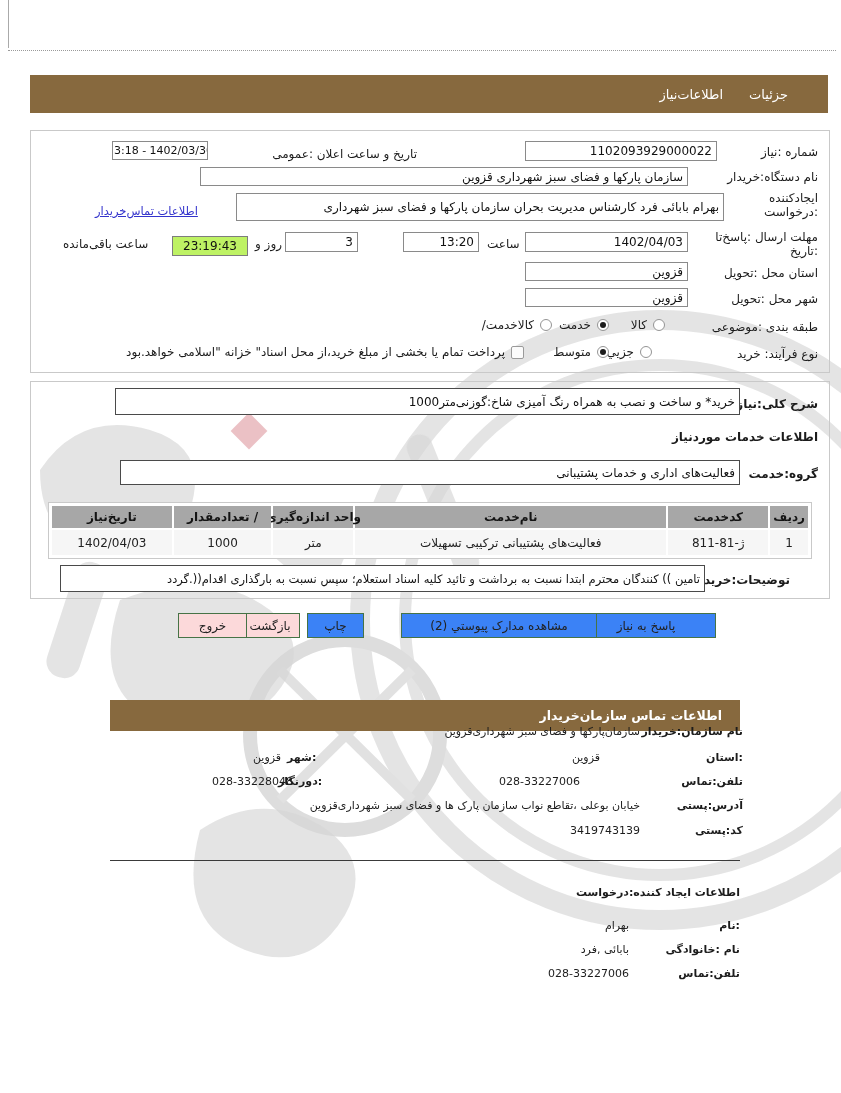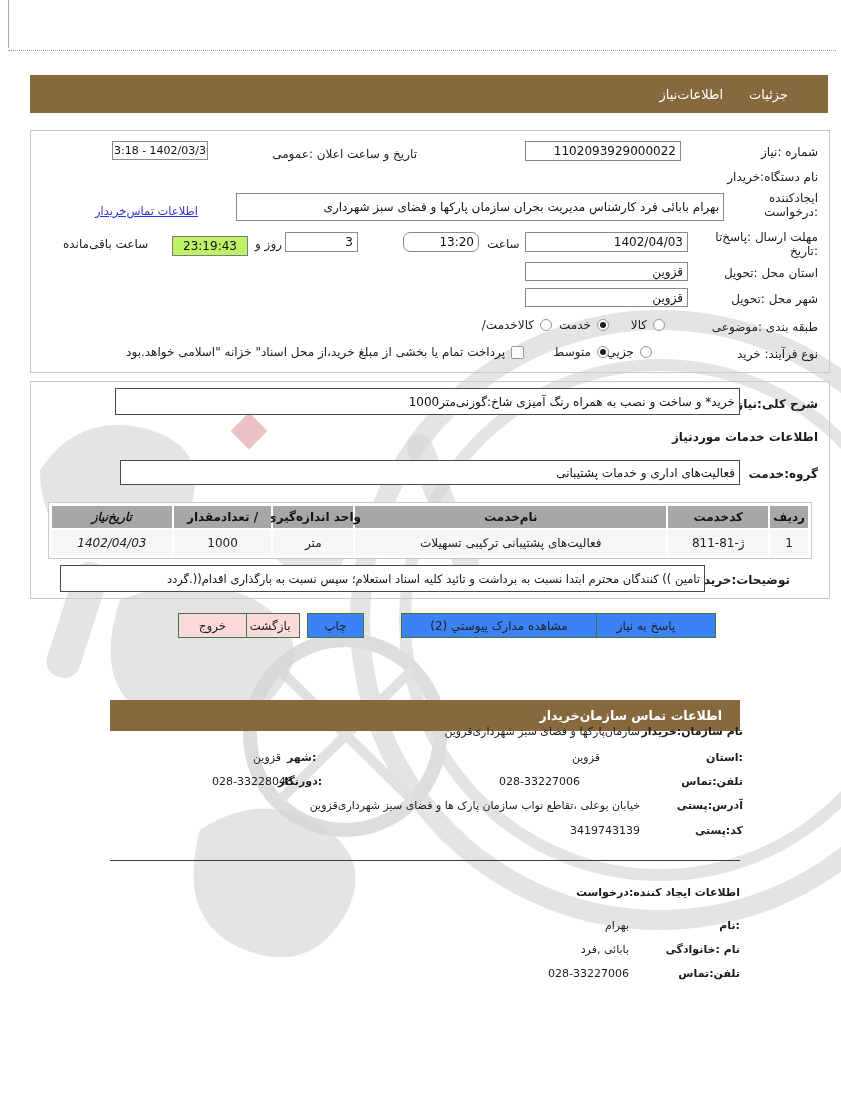--- a/index.html
+++ b/index.html
@@ -31,21 +31,21 @@
   .btn.green{background:#3b82f6;}
   .btn.pink{background:#fcd9da;}
   .link{position:absolute;font-size:11.5px;color:#3333cc;text-decoration:underline;cursor:pointer;white-space:nowrap;}
   .tblwrap{position:absolute;left:48px;top:502px;width:764px;border:1px solid #c9c9c9;background:#fff;
            padding:3px;box-sizing:border-box;}
   .trow{display:flex;gap:2px;}
   .th{background:#a7a7a7;color:#141414;font-weight:bold;font-size:12px;height:22px;
       display:flex;align-items:center;justify-content:center;white-space:nowrap;}
   .td{background:#f6f6f6;color:#222;font-size:12px;height:25px;margin-top:2px;
       display:flex;align-items:center;justify-content:center;white-space:nowrap;}
-  .c1{width:38px;}.c2{width:100px;}.c3{width:312px;}.c4{width:80px;}.c5{width:98px;}.c6{width:120px;font-style:italic;}
+  .c1{width:38px;}.c2{width:100px;}.c3{width:312px;}.c4{width:80px;}.c5{width:98px;}.c6{width:120px;}
   .hr{position:absolute;left:110px;top:860px;width:630px;height:1px;background:#3a3a3a;}
   .dotted{position:absolute;left:8px;top:50px;width:828px;border-top:1px dotted #9a9a9a;}
   .tick{position:absolute;left:8px;top:0;width:1px;height:48px;background:#aaa;}
   svg.wm{position:absolute;left:0;top:0;pointer-events:none;}
 </style>
 </head>
 <body>
 
 <div id="page">
 
@@ -72,48 +72,51 @@
   <div class="dotted"></div>
 
   <div class="bar tabbar">
     <span class="tab">جزئیات</span>
     <span class="tab">اطلاعات‌نیاز</span>
   </div>
 
   <div class="box" style="left:30px;top:130px;width:798px;height:241px;"></div>
 
   <div class="lbl" style="right:23px;top:145px;">شماره :نیاز</div>
-  <div class="input" style="left:525px;top:141px;width:156px;height:20px;">
+  <div class="input" style="left:525px;top:141px;width:192px;height:20px;">
     <span dir="ltr">1102093929000022</span>
   </div>
   <div class="lbl" style="right:424px;top:147px;">تاریخ و ساعت اعلان :عمومی</div>
   <div class="input center" style="left:112px;top:141px;width:96px;height:19px;font-size:11px;">
     <span dir="ltr">13:18 - 1402/03/30</span>
   </div>
 
   <div class="lbl" style="right:23px;top:170px;">نام دستگاه:خریدار</div>
+  <div class="input" style="left:200px;top:167px;width:488px;height:19px;">
+    <span>سازمان پارکها و فضای سبز شهرداری قزوین</span>
+  </div>
 
   <div class="lbl" style="right:23px;top:191px;text-align:right;">
     <div>ایجادکننده</div>
     <div>:درخواست</div>
   </div>
   <div class="input" style="left:200px;top:193px;width:488px;height:28px;margin-left:36px;">
     <span>بهرام بابائی فرد کارشناس مدیریت بحران سازمان پارکها و فضای سبز شهرداری</span>
   </div>
   <div class="link" style="left:95px;top:204px;">اطلاعات تماس‌خریدار</div>
 
   <div class="lbl" style="right:23px;top:230px;text-align:right;">
     <div>مهلت ارسال :پاسخ‌تا</div>
     <div>:تاریخ</div>
   </div>
   <div class="input" style="left:525px;top:232px;width:163px;height:20px;">
     <span dir="ltr">1402/04/03</span>
   </div>
   <div class="lbl" style="left:487px;top:237px;">ساعت</div>
-  <div class="input" style="left:403px;top:232px;width:76px;height:20px;border-radius:7px;">
+  <div class="input" style="left:403px;top:232px;width:76px;height:20px;">
     <span dir="ltr">13:20</span>
   </div>
   <div class="input" style="left:285px;top:232px;width:73px;height:20px;">
     <span>3</span>
   </div>
   <div class="lbl" style="left:255px;top:237px;">روز و</div>
   <div class="input center" style="left:172px;top:236px;width:76px;height:20px;background:#bef264;border-color:#7d7d7d;">
     <span dir="ltr">23:19:43</span>
   </div>
   <div class="lbl" style="left:63px;top:237px;">ساعت باقی‌مانده</div>

